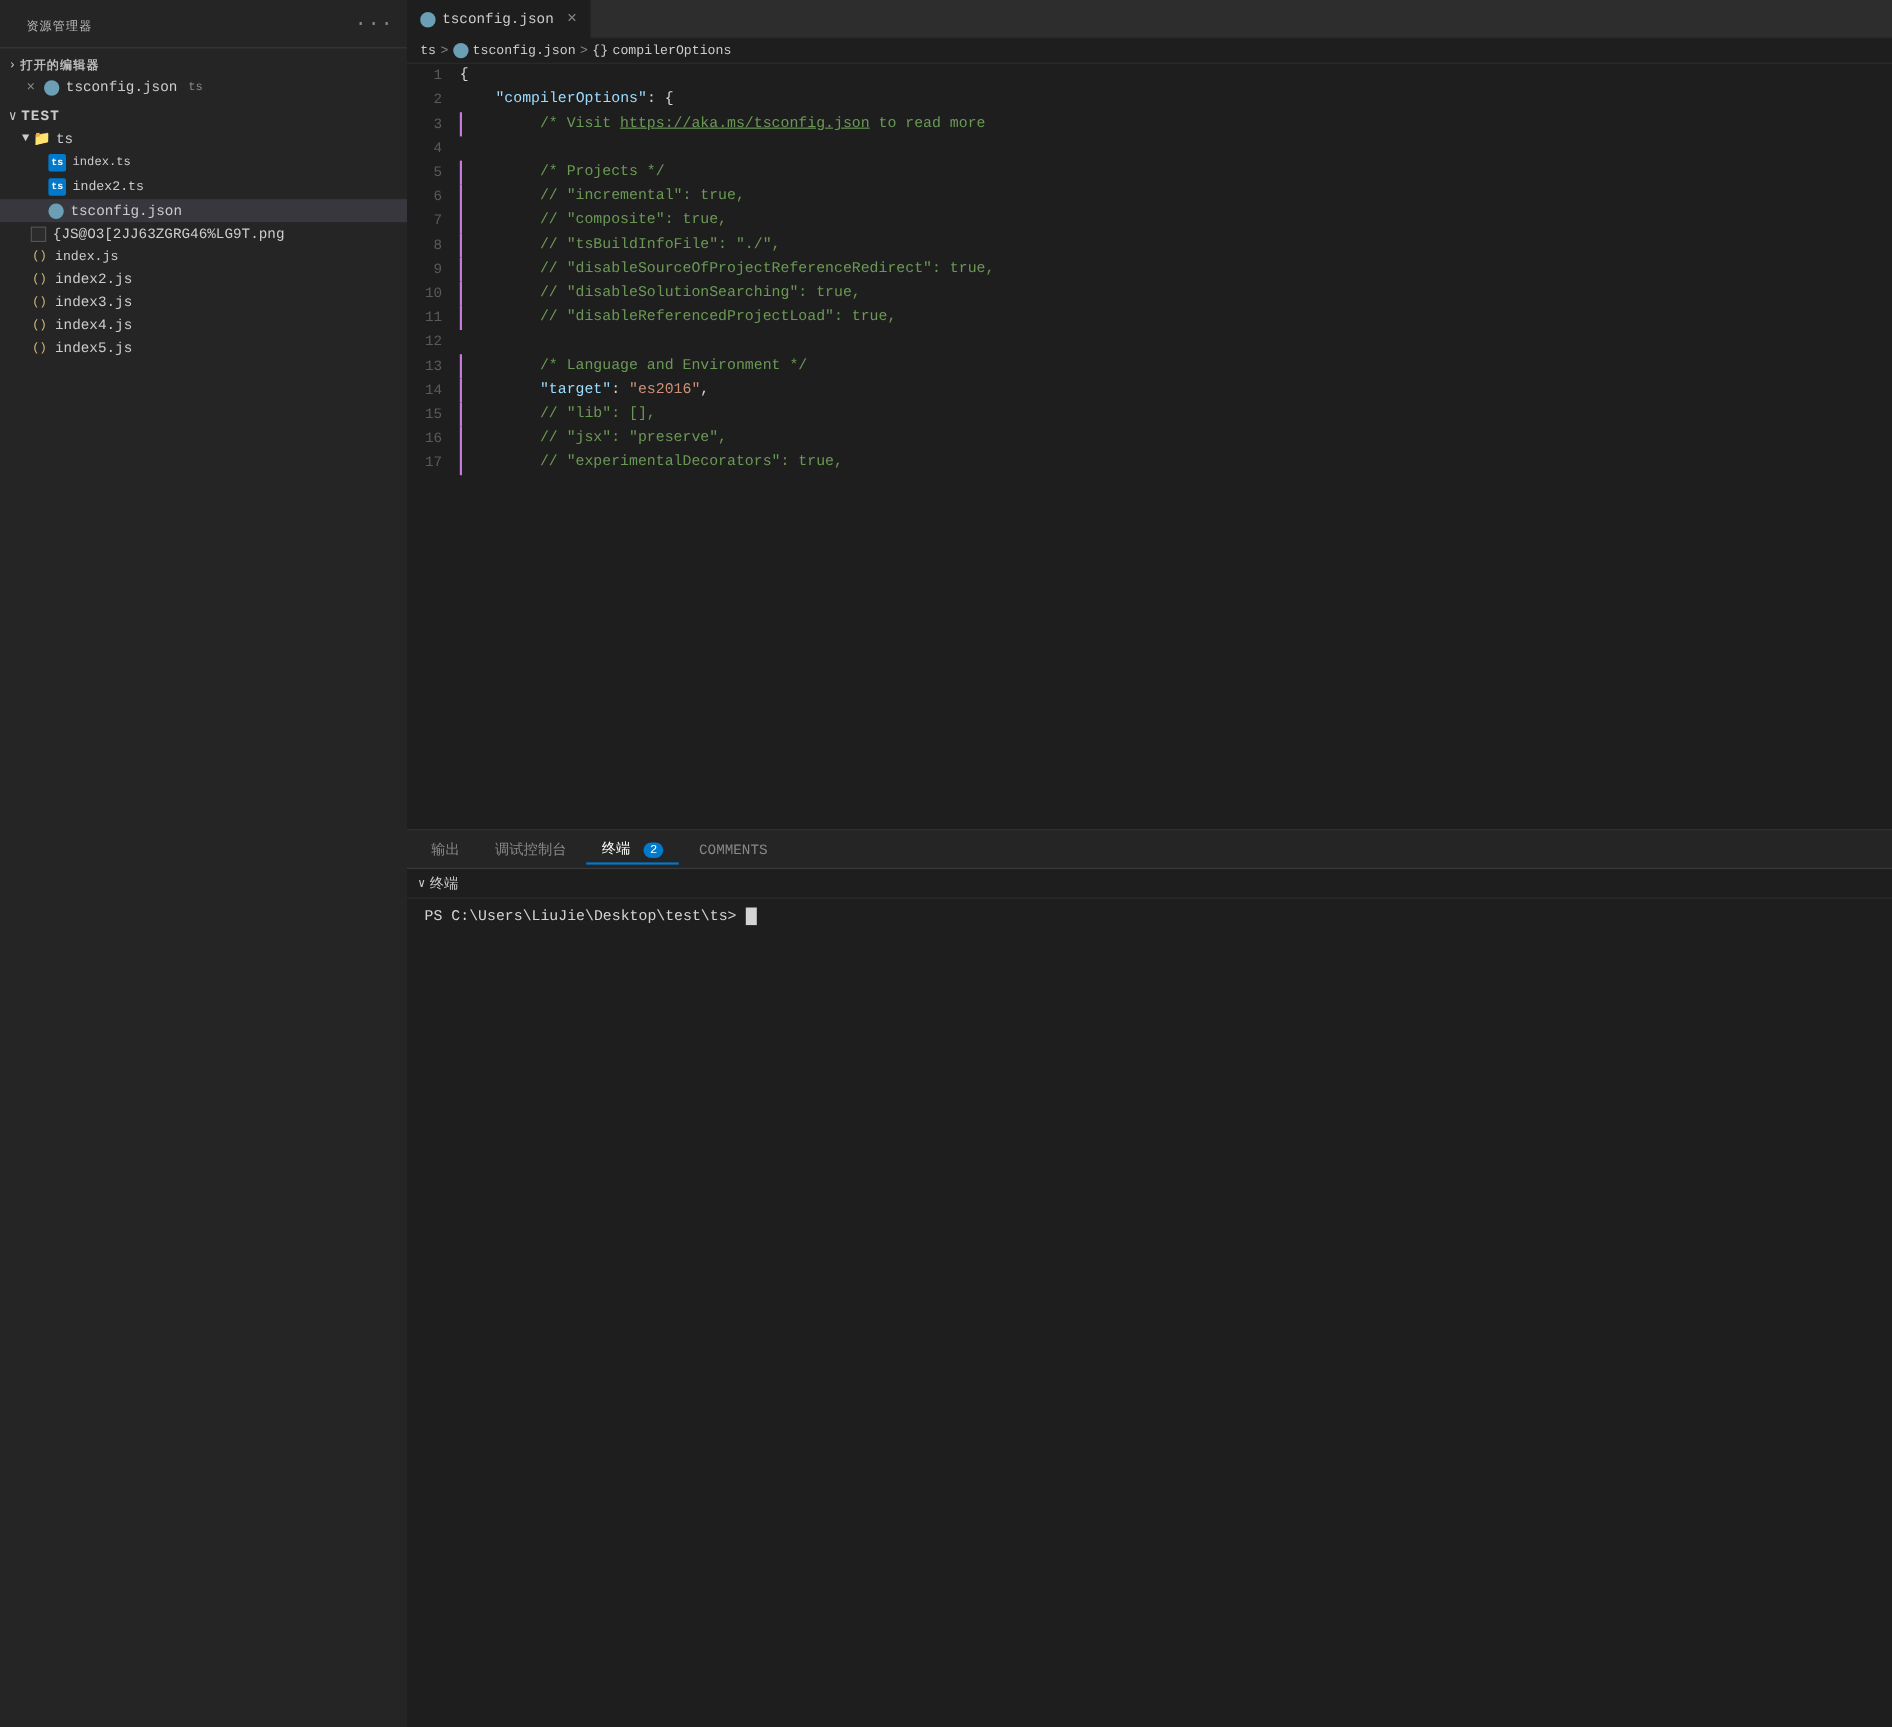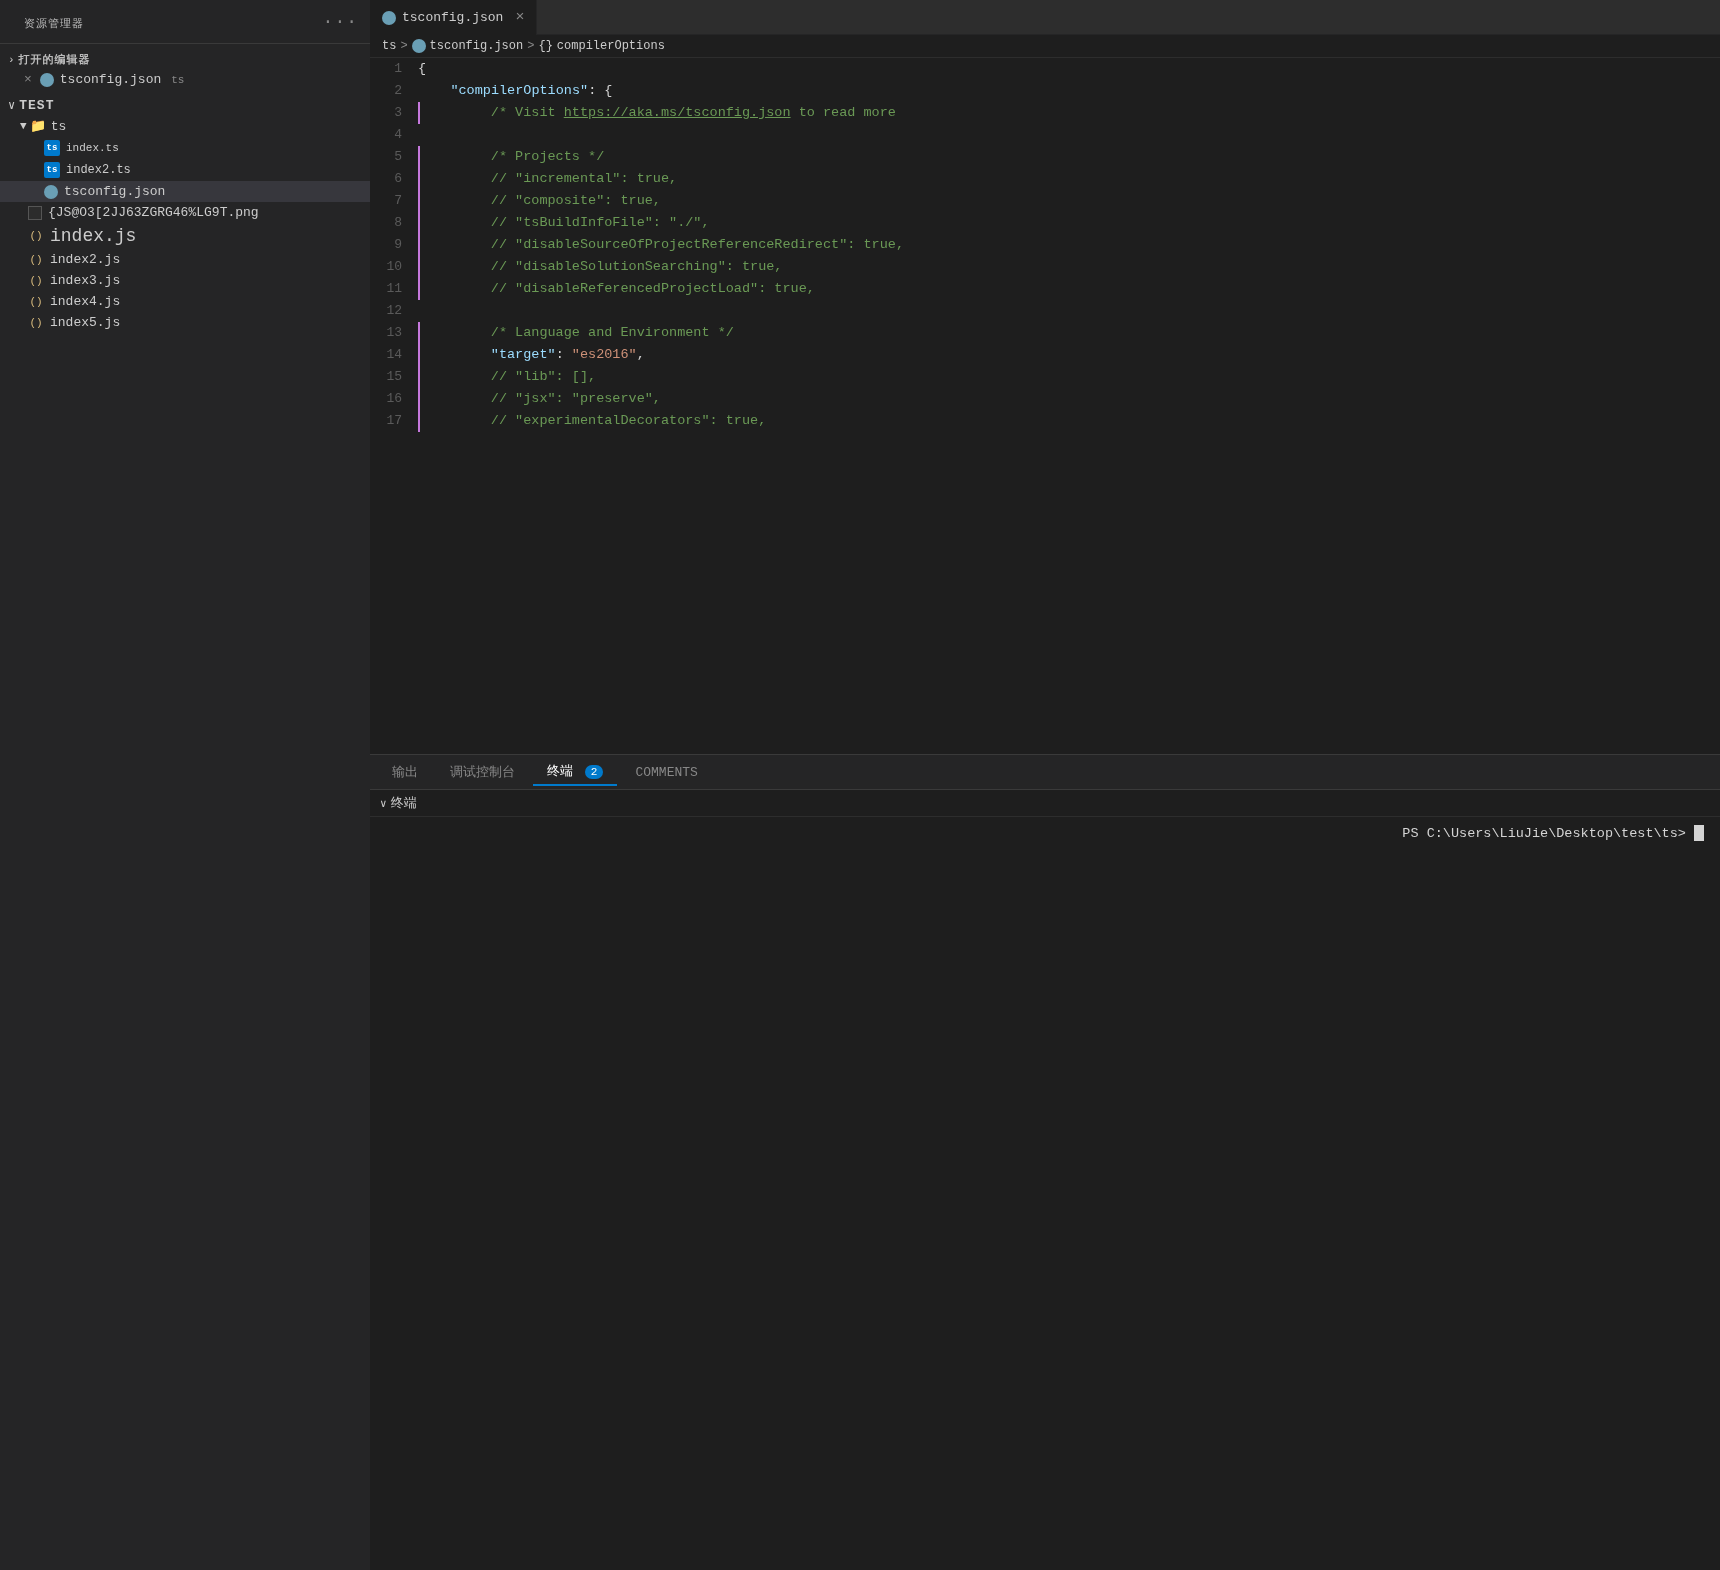--- a/index.html
+++ b/index.html
@@ -186,21 +186,20 @@
     .c-url { color: #6a9955; text-decoration: underline; }
 
     
     .terminal-panel {
       height: 120px;
       background: #1e1e1e;
       border-top: 1px solid #3a3a3a;
       display: flex;
       flex-direction: column;
       flex-shrink: 0;
-      text-align: right;
     }
     .terminal-tabs {
       display: flex;
       align-items: center;
       background: #252526;
       height: 35px;
       border-bottom: 1px solid #3a3a3a;
       padding: 0 8px;
       gap: 4px;
     }
@@ -284,21 +283,21 @@
         <span style="font-size:13px;">tsconfig.json</span>
       </div>
 
       <div class="sidebar-item" style="padding-left:28px;">
         <span style="width:14px; height:14px; border:1px solid #555; background:#2c2c2c; display:inline-block; flex-shrink:0;"></span>
         <span style="font-size:13px;">{JS@O3[2JJ63ZGRG46%LG9T.png</span>
       </div>
 
       <div class="sidebar-item" style="padding-left:28px;">
         <span style="color:#d7ba7d; font-size:11px; width:16px; text-align:center;">()</span>
-        <span style="font-size:18px;">index.js</span>
+        <span style="font-size:12px;">index.js</span>
       </div>
       <div class="sidebar-item" style="padding-left:28px;">
         <span style="color:#d7ba7d; font-size:11px; width:16px; text-align:center;">()</span>
         <span style="font-size:13px;">index2.js</span>
       </div>
       <div class="sidebar-item" style="padding-left:28px;">
         <span style="color:#d7ba7d; font-size:11px; width:16px; text-align:center;">()</span>
         <span style="font-size:13px;">index3.js</span>
       </div>
       <div class="sidebar-item" style="padding-left:28px;">

